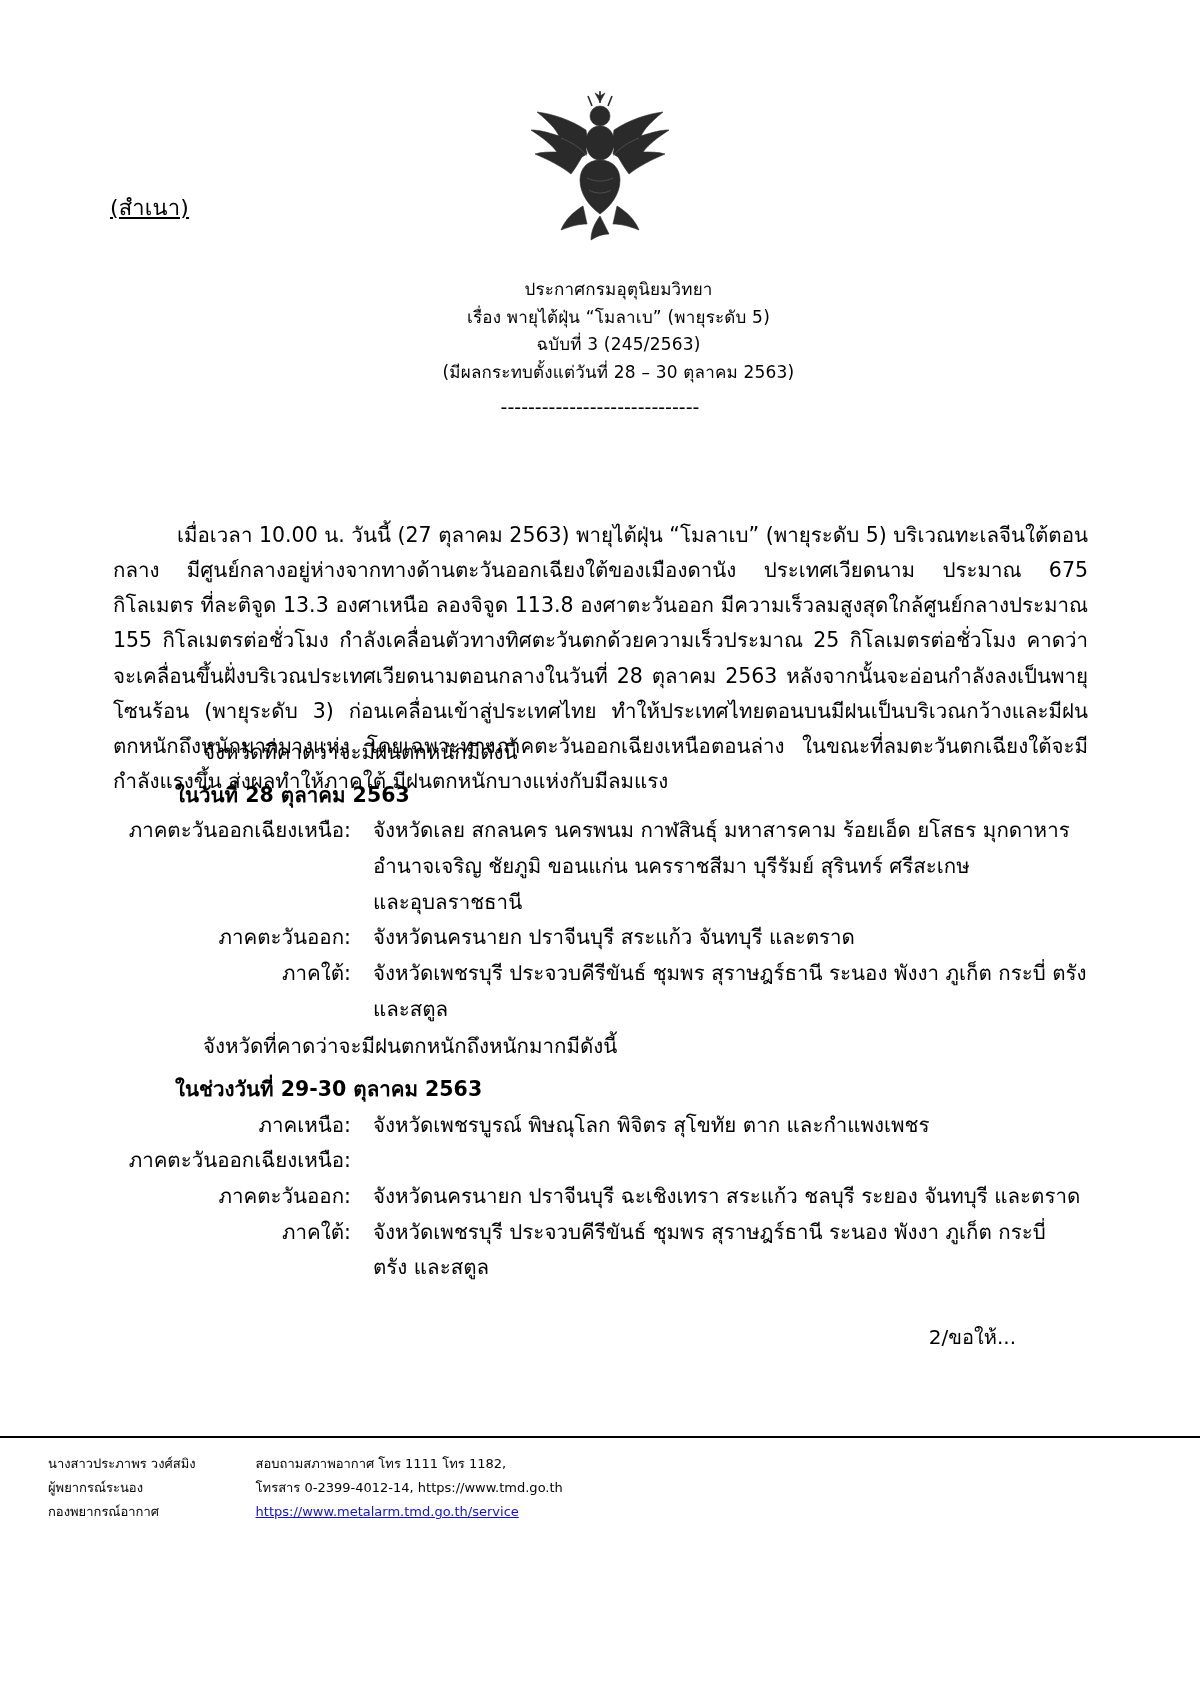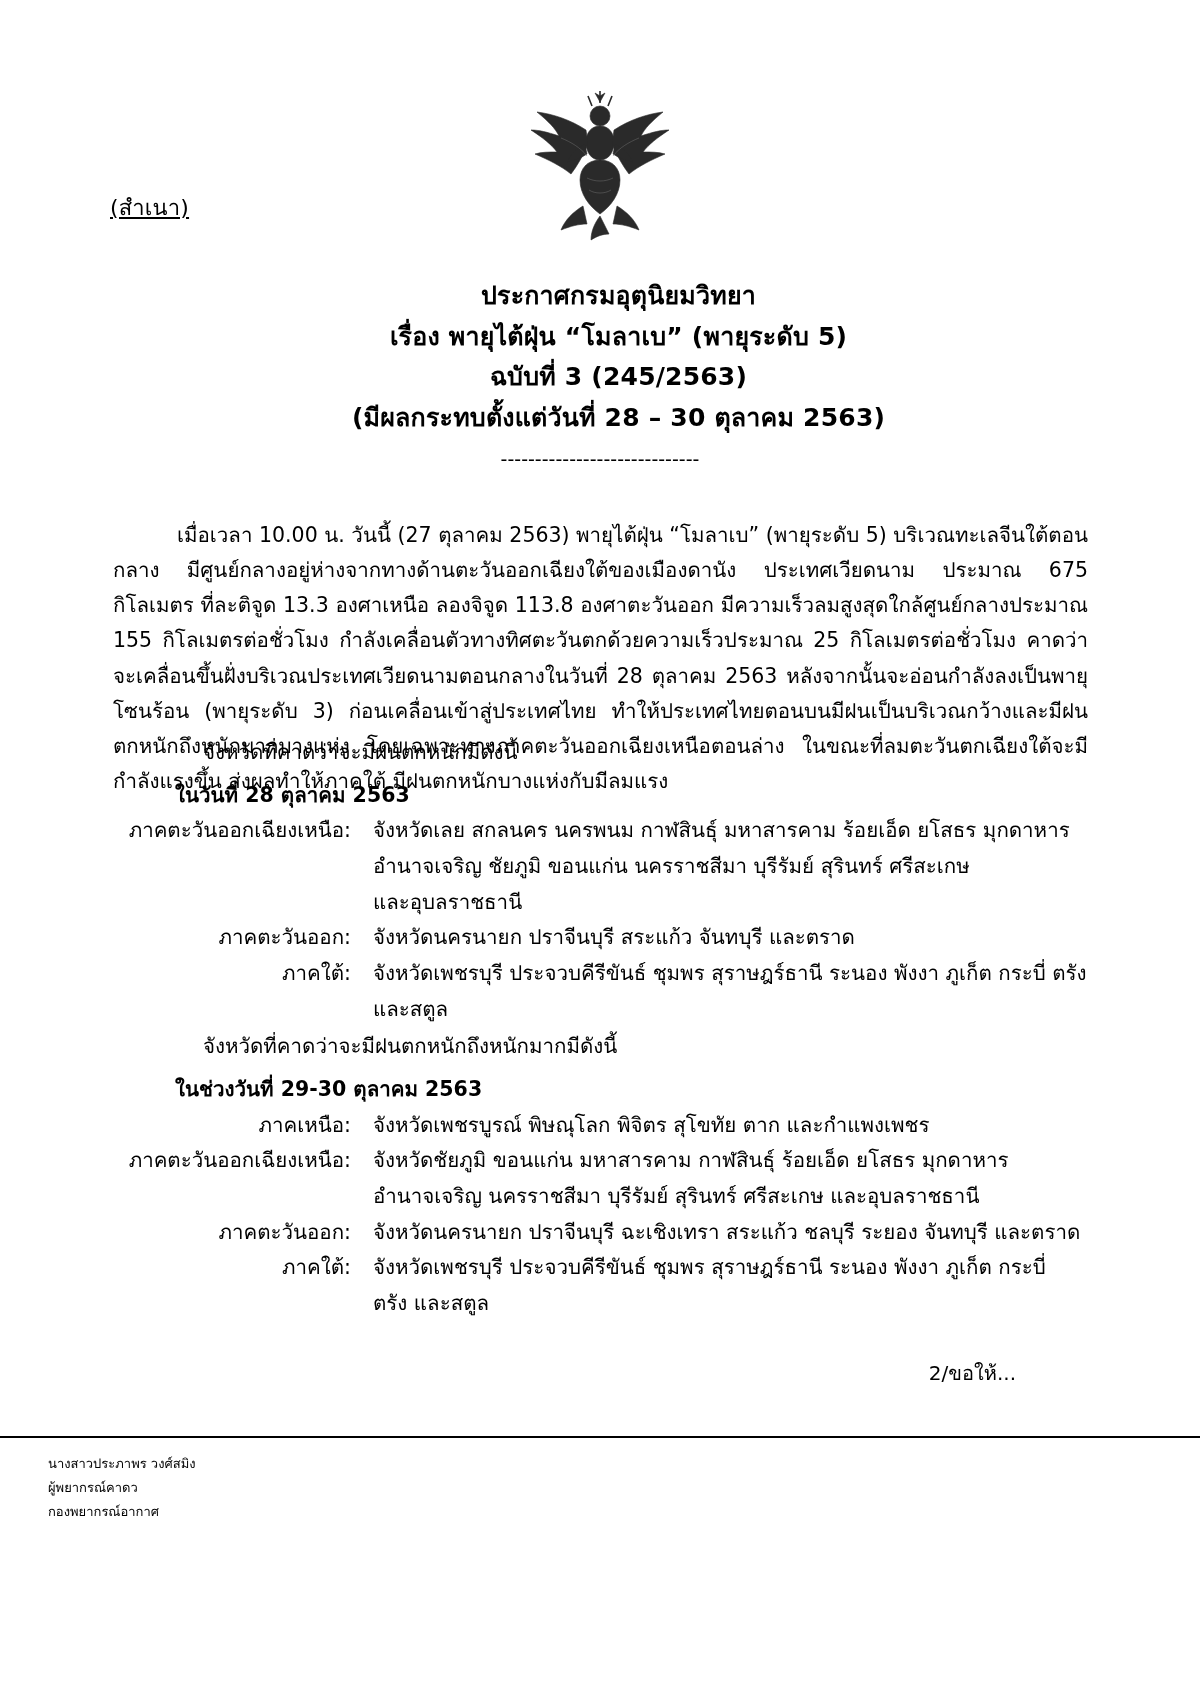--- a/index.html
+++ b/index.html
@@ -45,22 +45,22 @@
 
   
   .titles {
     position: absolute;
     left: 0;
     right: 0;
     top: 276px;
     text-align: center;
   }
   .title-line {
-    font-size: 25px;
-    font-weight: bold;
+    font-size: 17px;
+    font-weight: normal;
     line-height: 1.62;
     letter-spacing: 0.2px;
     padding-left: 37px;
   }
   .rule-dashes {
     margin-top: 12px;
     font-size: 19px;
     letter-spacing: 0px;
     line-height: 1;
     color: #000;
@@ -243,24 +243,20 @@
 
       <div class="region-row">
         <div class="region-label">ภาคเหนือ:</div>
         <div class="region-values">
           <span class="vline">จังหวัดเพชรบูรณ์ พิษณุโลก พิจิตร สุโขทัย ตาก และกำแพงเพชร</span>
         </div>
       </div>
 
       <div class="region-row">
         <div class="region-label">ภาคตะวันออกเฉียงเหนือ:</div>
-        <div class="region-values">
-          <span class="vline">จังหวัดชัยภูมิ ขอนแก่น มหาสารคาม กาฬสินธุ์ ร้อยเอ็ด ยโสธร มุกดาหาร</span>
-          <span class="vline">อำนาจเจริญ นครราชสีมา บุรีรัมย์ สุรินทร์ ศรีสะเกษ และอุบลราชธานี</span>
-        </div>
       </div>
 
 
       <div class="region-row">
         <div class="region-label">ภาคตะวันออก:</div>
         <div class="region-values">
           <span class="vline">จังหวัดนครนายก ปราจีนบุรี ฉะเชิงเทรา สระแก้ว ชลบุรี ระยอง จันทบุรี และตราด</span>
         </div>
       </div>
 
@@ -274,18 +270,25 @@
     </div>
 
     <div class="cont-note">2/ขอให้...</div>
   </div>
 
   <div class="footer-rule"></div>
 
   <div class="footer">
     <div class="footer-left">
       <div>นางสาวประภาพร วงศ์สมิง</div>
-      <div>ผู้พยากรณ์คาดว</div>
+      <div>ผู้พยากรณ์ระนอง</div>
       <div>กองพยากรณ์อากาศ</div>
     </div>
+    <div class="footer-right">
+      <div>สอบถามสภาพอากาศ โทร 1111 โทร 1182,</div>
+      <div>โทรสาร 0-2399-4012-14, https://www.tmd.go.th</div>
+      <div>
+        <a class="link" href="#">https://www.metalarm.tmd.go.th/service</a>
+      </div>
+    </div>
   </div>
 
 </div>
 
 </body></html>

